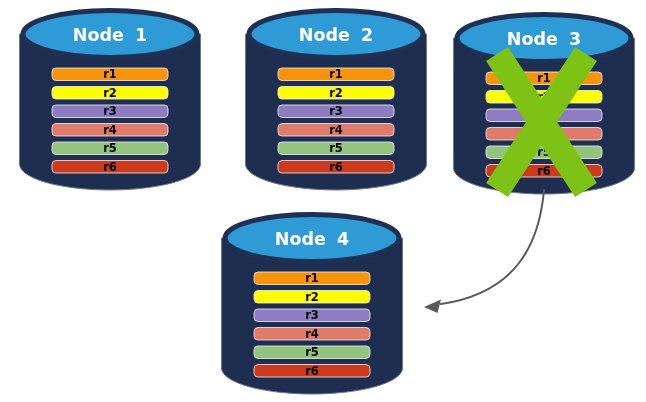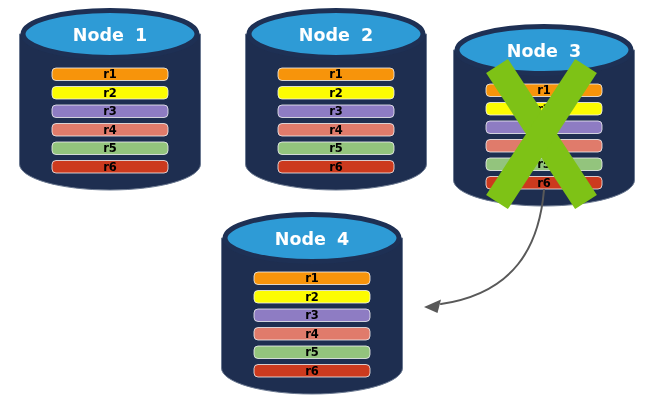--- a/index.html
+++ b/index.html
@@ -5,21 +5,21 @@
   html,body{margin:0;padding:0;}
   body{
     width:646px;height:402px;position:relative;overflow:hidden;
     background:#ffffff;
     font-family:"DejaVu Sans","Liberation Sans",sans-serif;
   }
   .canvas{position:absolute;left:0;top:0;width:646px;height:402px;}
   .node{position:absolute;width:184px;height:192px;}
   #node-0{left:18px;top:6px;}
   #node-1{left:244px;top:6px;}
-  #node-2{left:452px;top:22px;}
+  #node-2{left:452px;top:10px;}
   #node-3{left:220px;top:210px;}
   .arrow-layer{position:absolute;left:0;top:0;pointer-events:none;}
   svg text{user-select:none;}
 </style>
 </head>
 <body style="background: rgb(255, 255, 255);">
 
 <div class="canvas">
   <div class="node" id="node-0"><svg width="184" height="192" viewBox="0 0 184 192">
         <path d="M1.5,28 L1.5,158 A90.5,26 0 0 0 182.5,158 L182.5,28 Z" fill="#1E2E50" stroke="#6A7890" stroke-width="1"></path>

